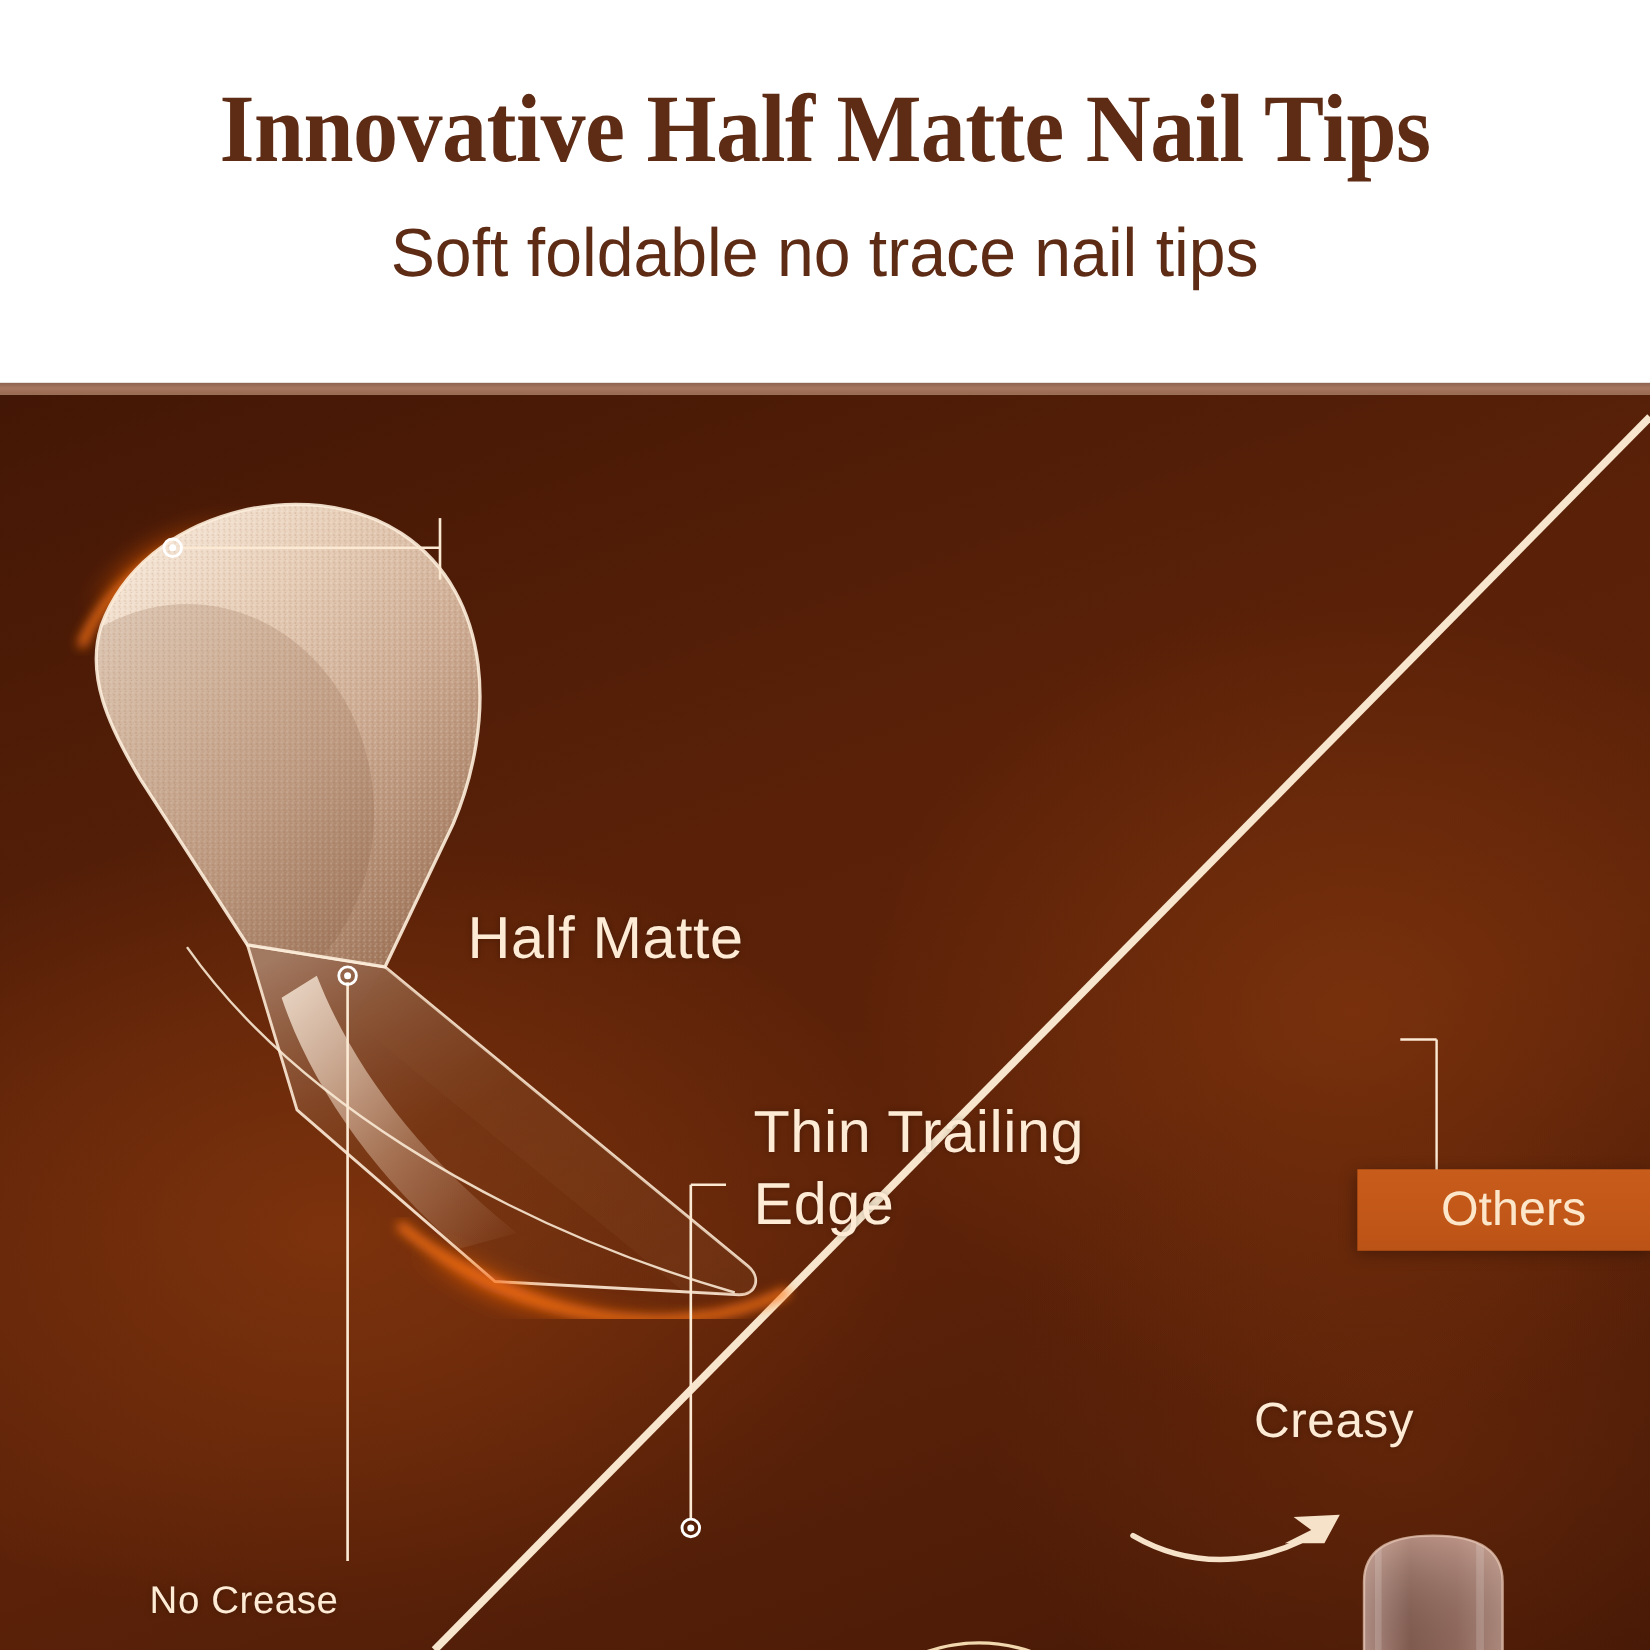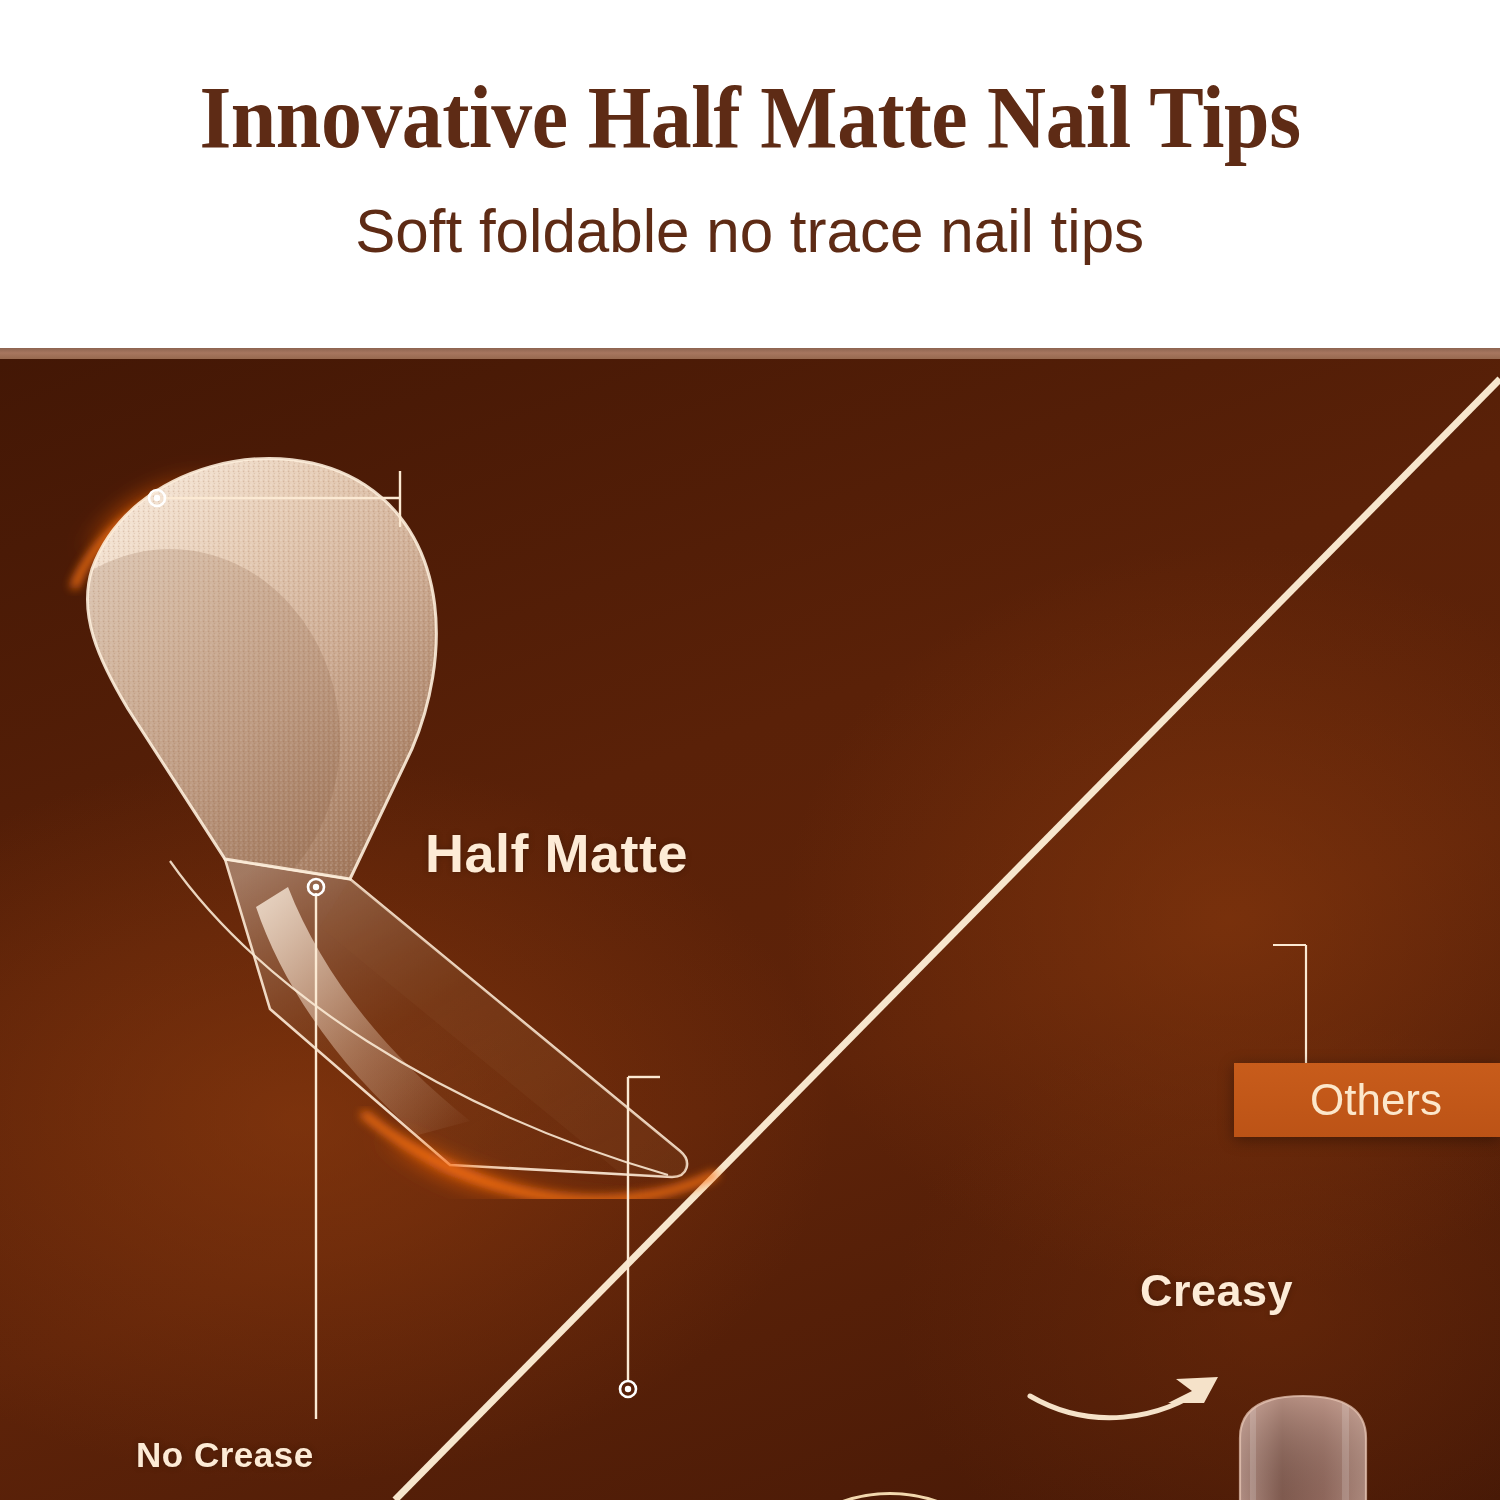--- a/index.html
+++ b/index.html
@@ -64,21 +64,21 @@
   .nail-left{
     position:absolute;left:20px;top:50px;width:720px;height:790px;
     pointer-events:none;
   }
 
   
   .lbl{
     position:absolute;
     color:#FDEBD6;
     font-family:"Liberation Sans", sans-serif;
-    font-weight:700;
+    font-weight:400;
     white-space:pre-line;
     letter-spacing:0.5px;
     text-shadow:0 0 6px rgba(0,0,0,.25);
   }
   .lbl-half-matte{ left:425px; top:466px; font-size:54px; line-height:1.05;}
   .lbl-thin-edge { left:685px; top:638px; font-size:54px; line-height:1.22;}
   .lbl-no-crease { left:136px; top:1078px; font-size:35px; line-height:1.05;}
   .lbl-creasy    { left:1140px; top:908px; font-size:45px; line-height:1.05;}
 
   
@@ -212,20 +212,22 @@
       </g>
 
       <line x1="316" y1="534" x2="316" y2="1060" stroke="#FBE9D3" stroke-width="2.4"></line>
       <g>
         <circle cx="316" cy="528" r="8" fill="none" stroke="#FFFFFF" stroke-width="2.6"></circle>
         <circle cx="316" cy="528" r="3.2" fill="#FFFFFF"></circle>
       </g>
     </svg>
 
     <div class="lbl lbl-half-matte">Half Matte</div>
+    <div class="lbl lbl-thin-edge">Thin Trailing
+Edge</div>
     <div class="lbl lbl-no-crease">No Crease</div>
 
     <svg class="nail-others" viewBox="0 0 174 425">
       <defs>
         <linearGradient id="othGrad" x1="0" y1="0" x2="1" y2="0">
           <stop offset="0%" stop-color="#A3786A"></stop>
           <stop offset="14%" stop-color="#C8A094"></stop>
           <stop offset="38%" stop-color="#8E6356"></stop>
           <stop offset="62%" stop-color="#A07265"></stop>
           <stop offset="86%" stop-color="#C49B8D"></stop>

